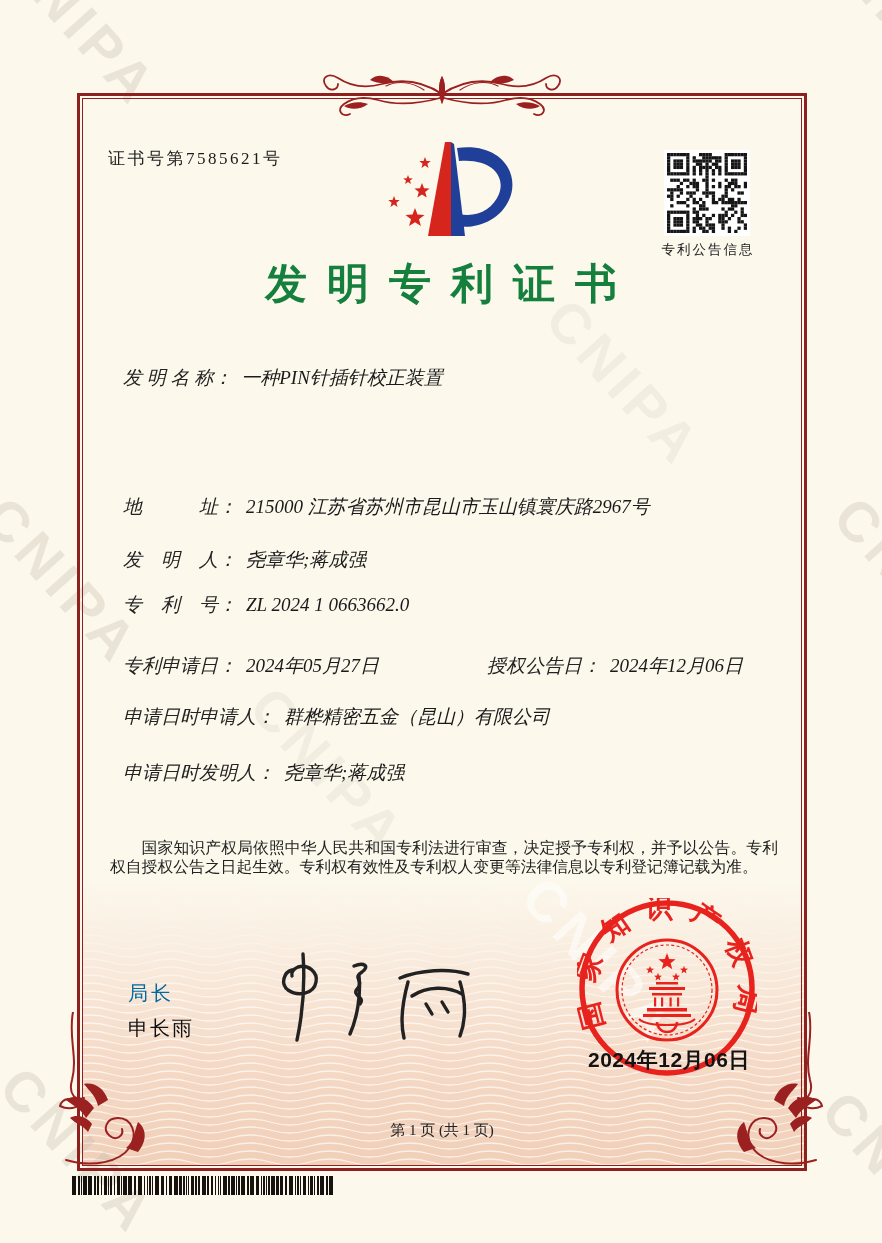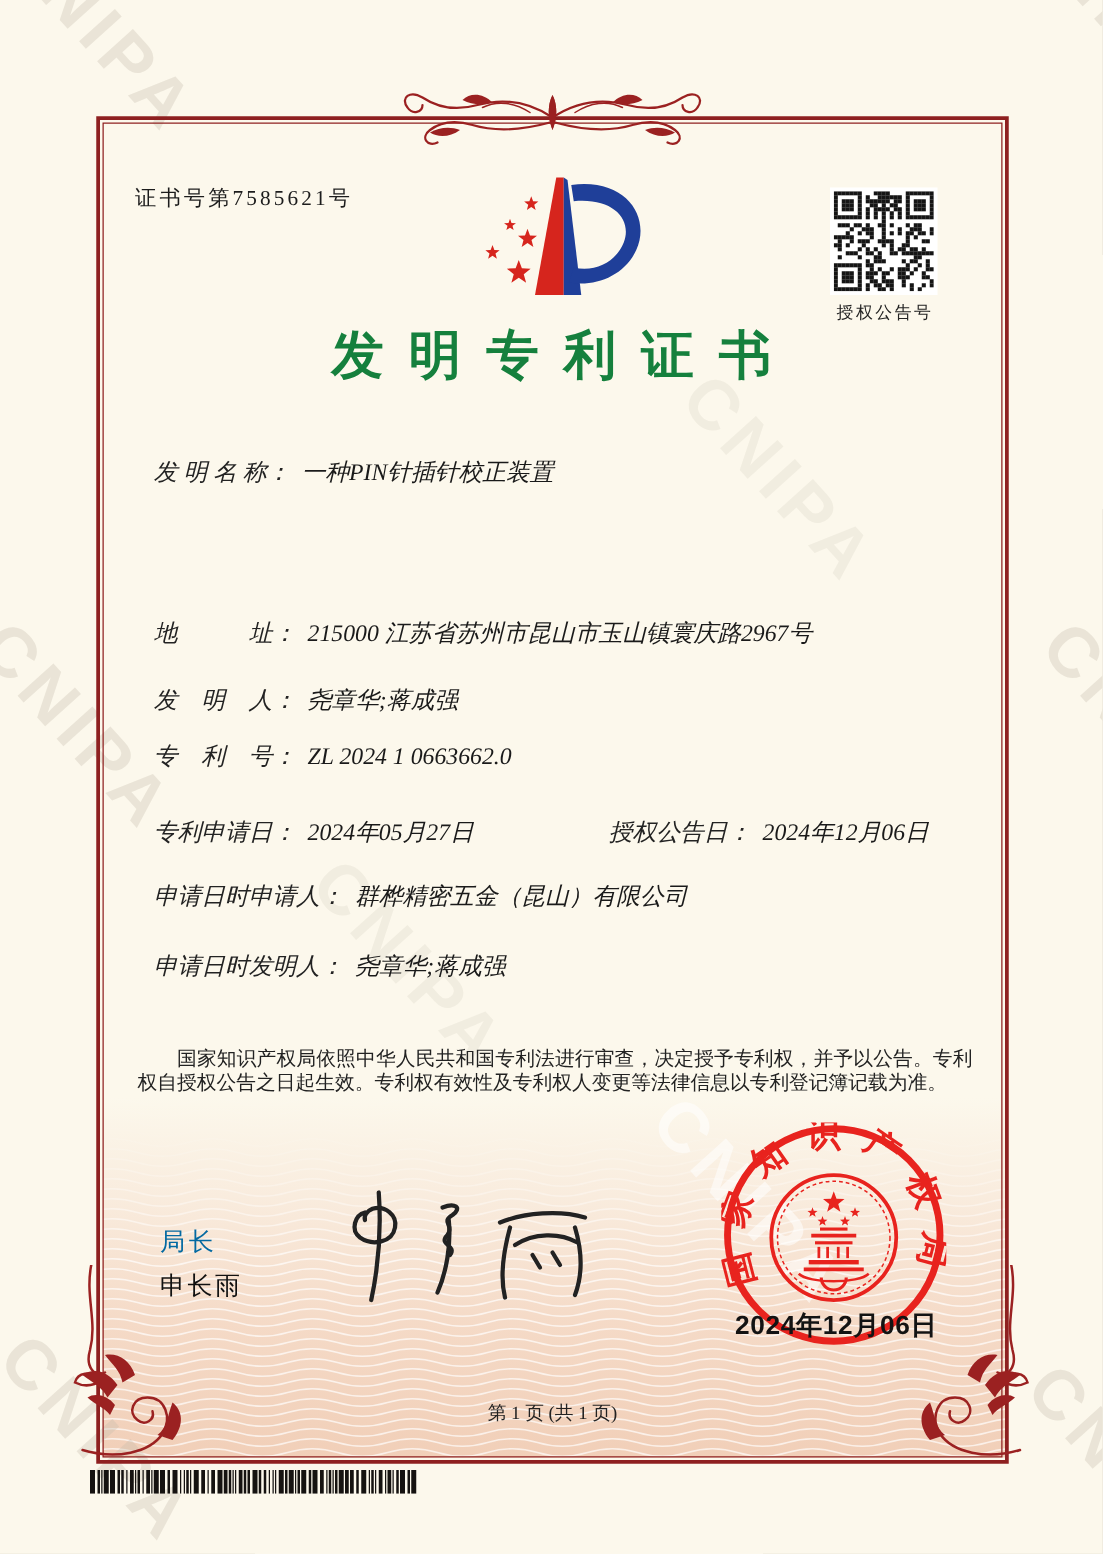--- a/index.html
+++ b/index.html
@@ -447,21 +447,21 @@
           <rect x="19.20" y="76.80" width="3.26" height="3.26"></rect>
           <rect x="25.60" y="76.80" width="3.26" height="3.26"></rect>
           <rect x="35.20" y="76.80" width="3.26" height="3.26"></rect>
           <rect x="38.40" y="76.80" width="3.26" height="3.26"></rect>
           <rect x="44.80" y="76.80" width="3.26" height="3.26"></rect>
           <rect x="60.80" y="76.80" width="3.26" height="3.26"></rect>
           <rect x="67.20" y="76.80" width="3.26" height="3.26"></rect>
         </g>
       </svg>
   </div>
-  <div class="qr-label" data-interactable="false">授权公告号</div>
+  <div class="qr-label" data-interactable="false">专利公告信息</div>
 
   <h1 class="title" data-interactable="false">发明专利证书</h1>
 
   <div class="row" style="top:365px" data-interactable="false">
     <span class="lab" data-interactable="false">发 明 名 称：</span><span class="val" data-interactable="false">一种PIN针插针校正装置</span>
   </div>
   <div class="row" style="top:494px" data-interactable="false">
     <span class="lab" data-interactable="false">地　　　址：</span><span class="val" data-interactable="false">215000 江苏省苏州市昆山市玉山镇寰庆路2967号</span>
   </div>
   <div class="row" style="top:547px" data-interactable="false">

